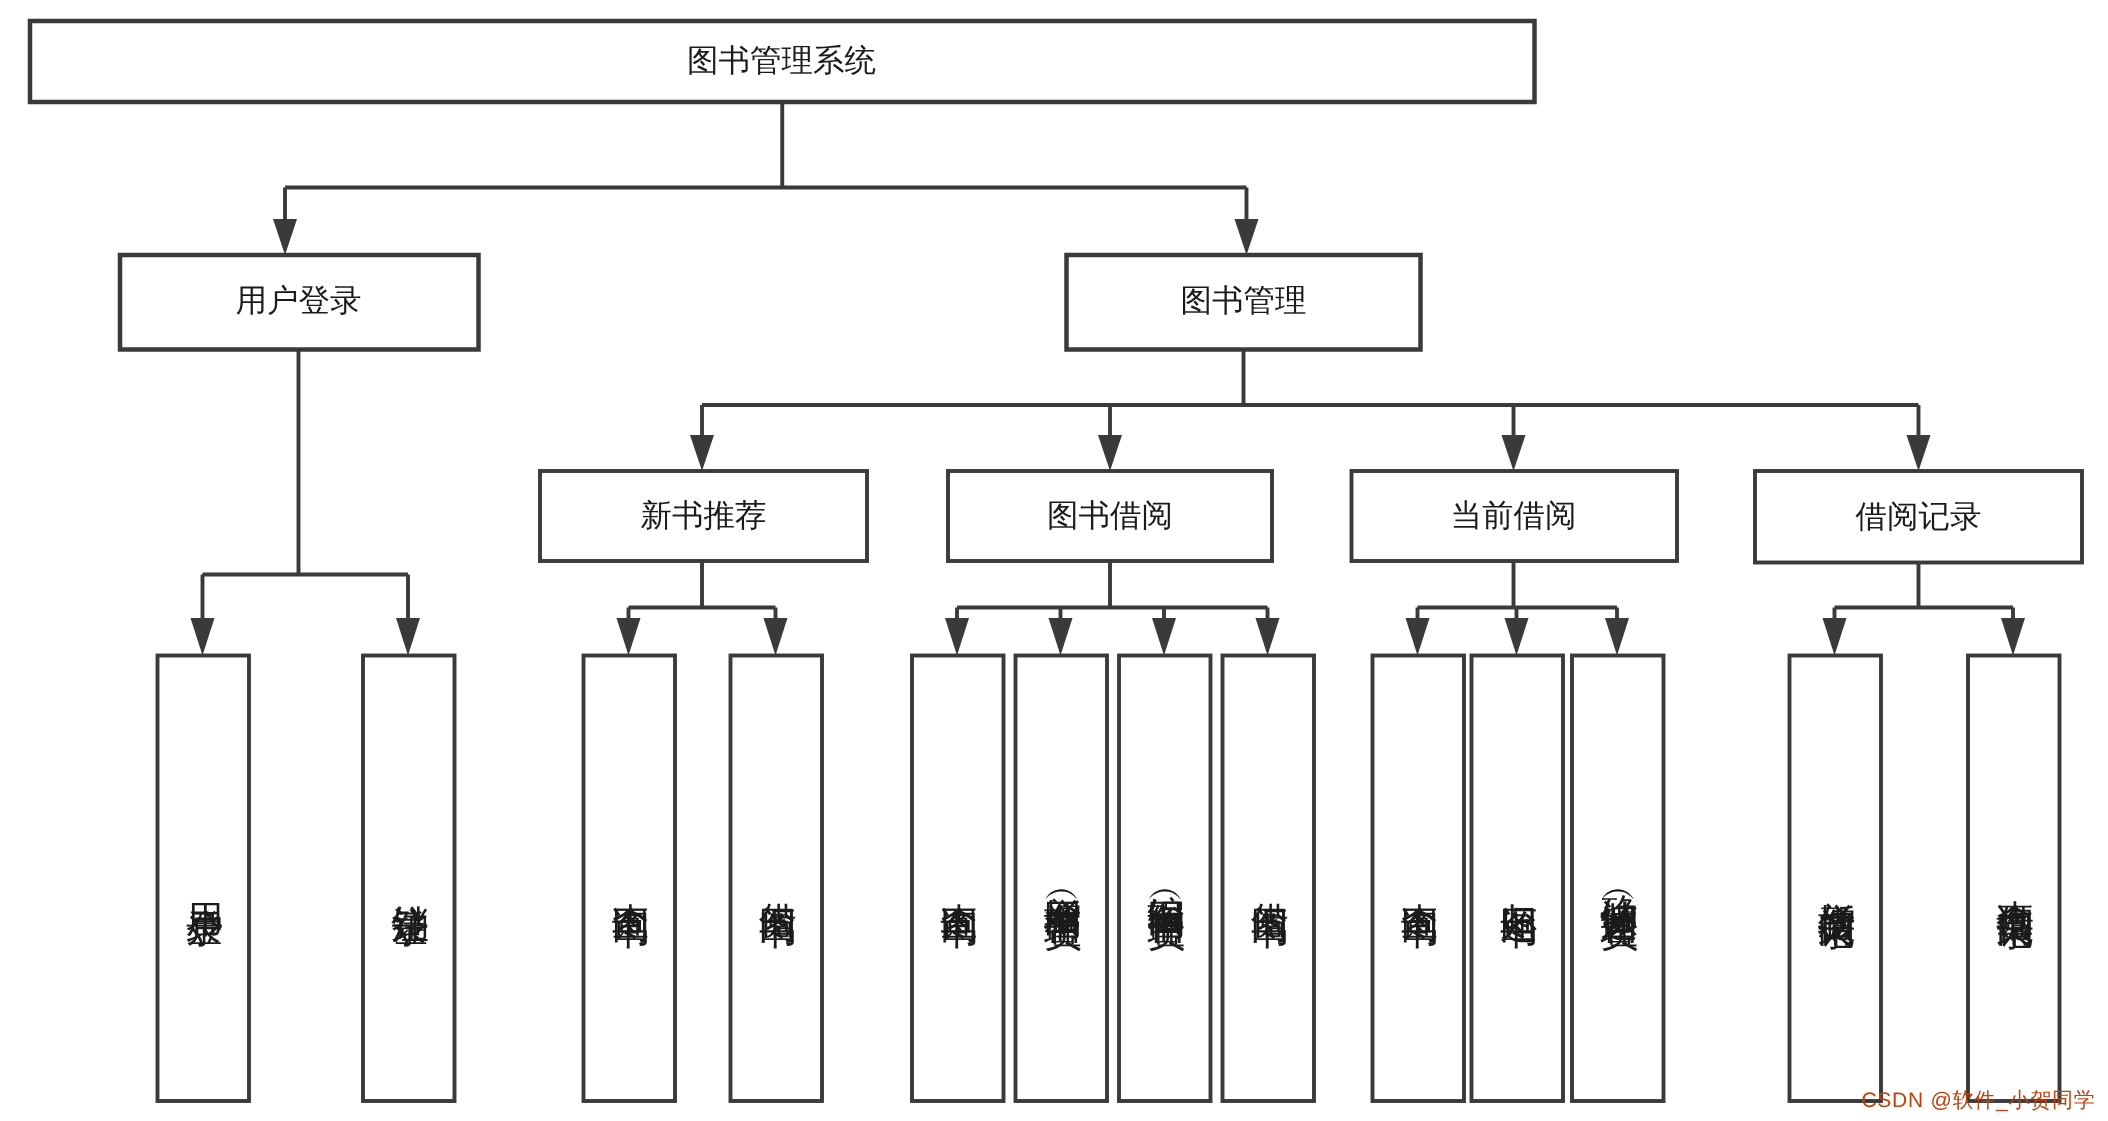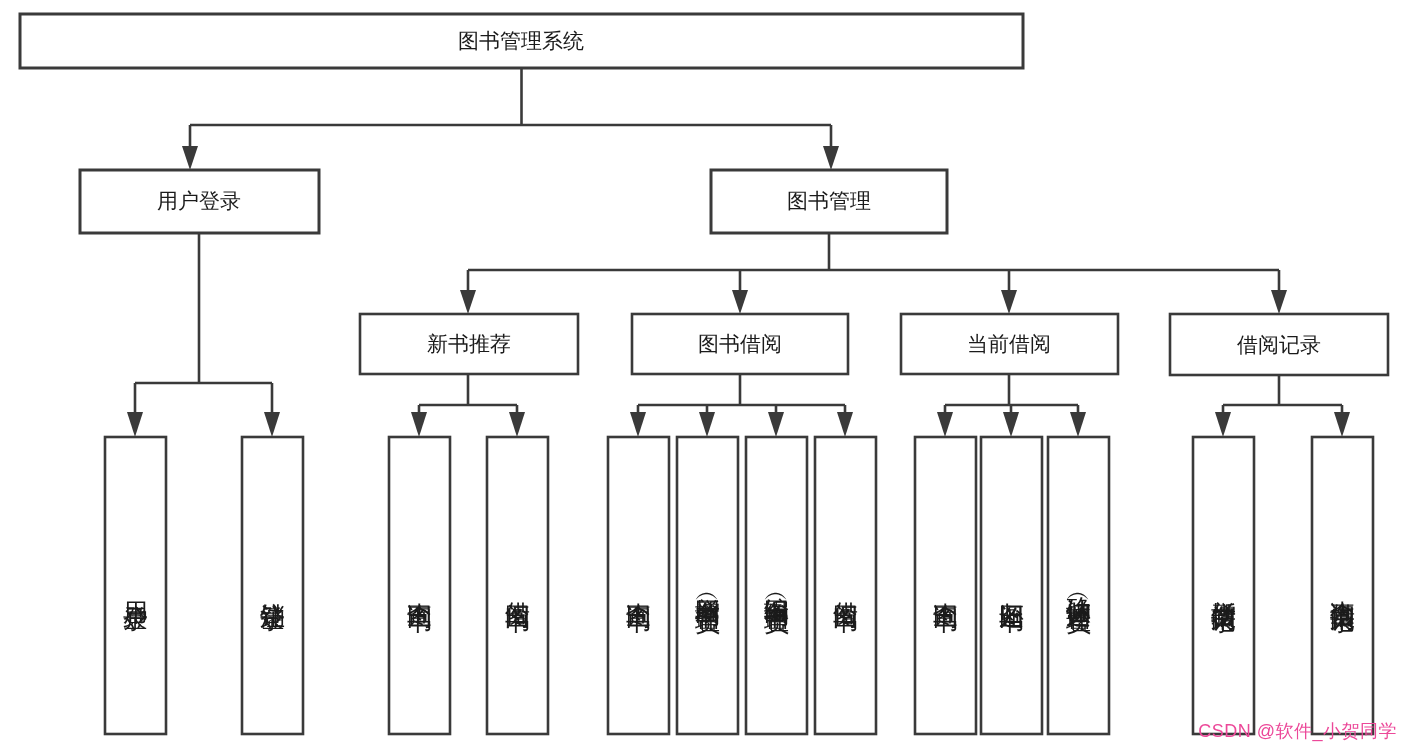--- a/index.html
+++ b/index.html
@@ -67,22 +67,22 @@
     line-height: 1.08;
     letter-spacing: 2px;
     color: #1b1b1b;
     white-space: nowrap;
   }
   #watermark {
     position: absolute;
     right: 8px;
     bottom: 4px;
     font-family: "Liberation Sans", "DejaVu Sans", sans-serif;
-    font-size: 18px;
-    color: #ec4899;
+    font-size: 14px;
+    color: #c2410c;
     letter-spacing: 0.5px;
     white-space: nowrap;
   }
 </style>
 </head>
 <body>
 
 <div id="diagram-root">
 
   <svg id="flow" viewBox="0 0 1405 747">

